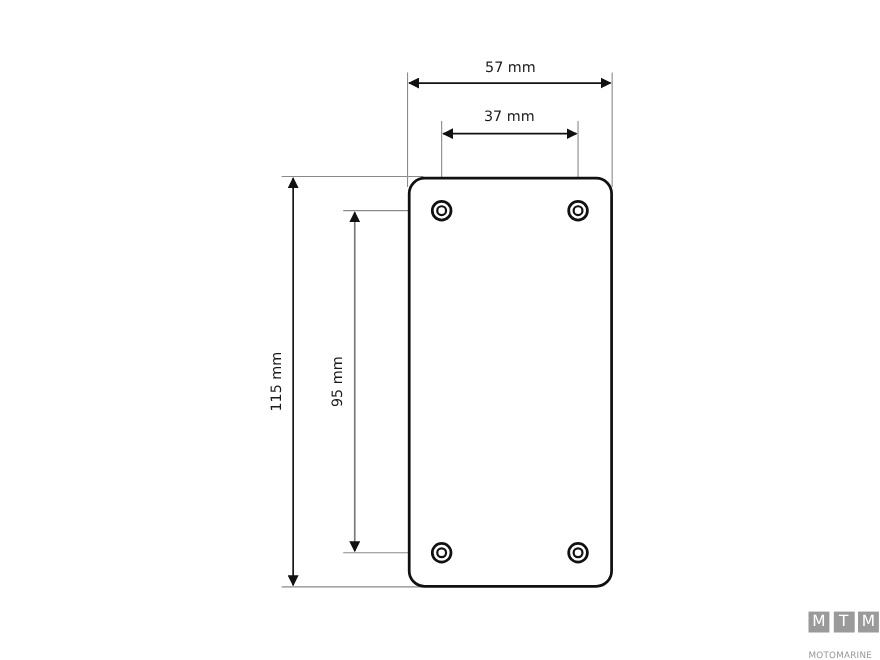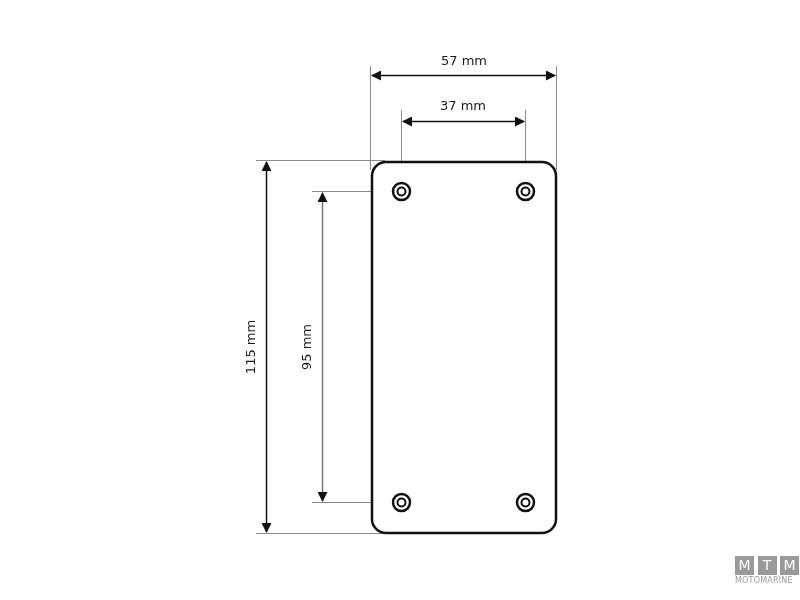--- a/index.html
+++ b/index.html
@@ -2,21 +2,21 @@
 <html><head>
 <meta charset="utf-8">
 <style>
   html, body { margin: 0; padding: 0; background: #ffffff; }
   body { width: 800px; height: 600px; position: relative; overflow: hidden; font-family: "DejaVu Sans", sans-serif; }
   #drawing { position: absolute; left: 0; top: 0; }
   .dim-label { font-family: "DejaVu Sans", sans-serif; font-size: 13px; fill: #1a1a1a; }
   .logo { position: absolute; left: 735px; top: 556px; width: 64px; }
   .logo-letters { display: flex; gap: 3px; justify-content: space-between; }
   .logo-letter { width: 19px; height: 19px; background: #9a9a9a; color: #ffffff; font-family: "DejaVu Sans", sans-serif; font-size: 14px; line-height: 19px; text-align: center; }
-  .logo-sub { font-family: "DejaVu Sans", sans-serif; font-size: 8px; color: #9a9a9a; letter-spacing: 0.2px; margin-top: 1px; text-align: left; }
+  .logo-sub { font-family: "DejaVu Sans", sans-serif; font-size: 8px; color: #9a9a9a; letter-spacing: 0.2px; margin-top: 16px; text-align: left; }
 </style>
 </head>
 <body>
 
 <svg id="drawing" width="800" height="600" viewBox="0 0 800 600" xmlns="http://www.w3.org/2000/svg">
   <defs>
     <marker id="arrow" viewBox="0 0 10 10" refX="9" refY="5" markerWidth="10" markerHeight="10" markerUnits="userSpaceOnUse" orient="auto-start-reverse">
       <path d="M0,0 L10,5 L0,10 z" fill="#111"></path>
     </marker>
   </defs>

